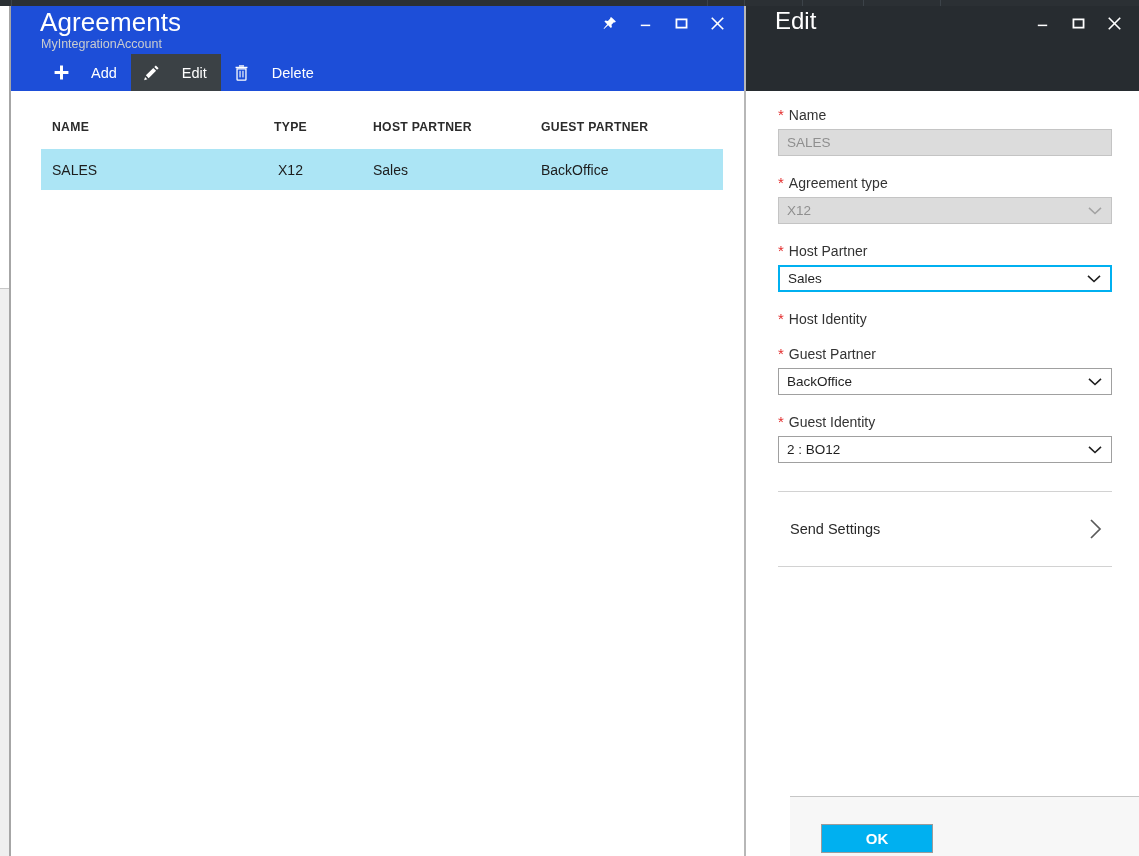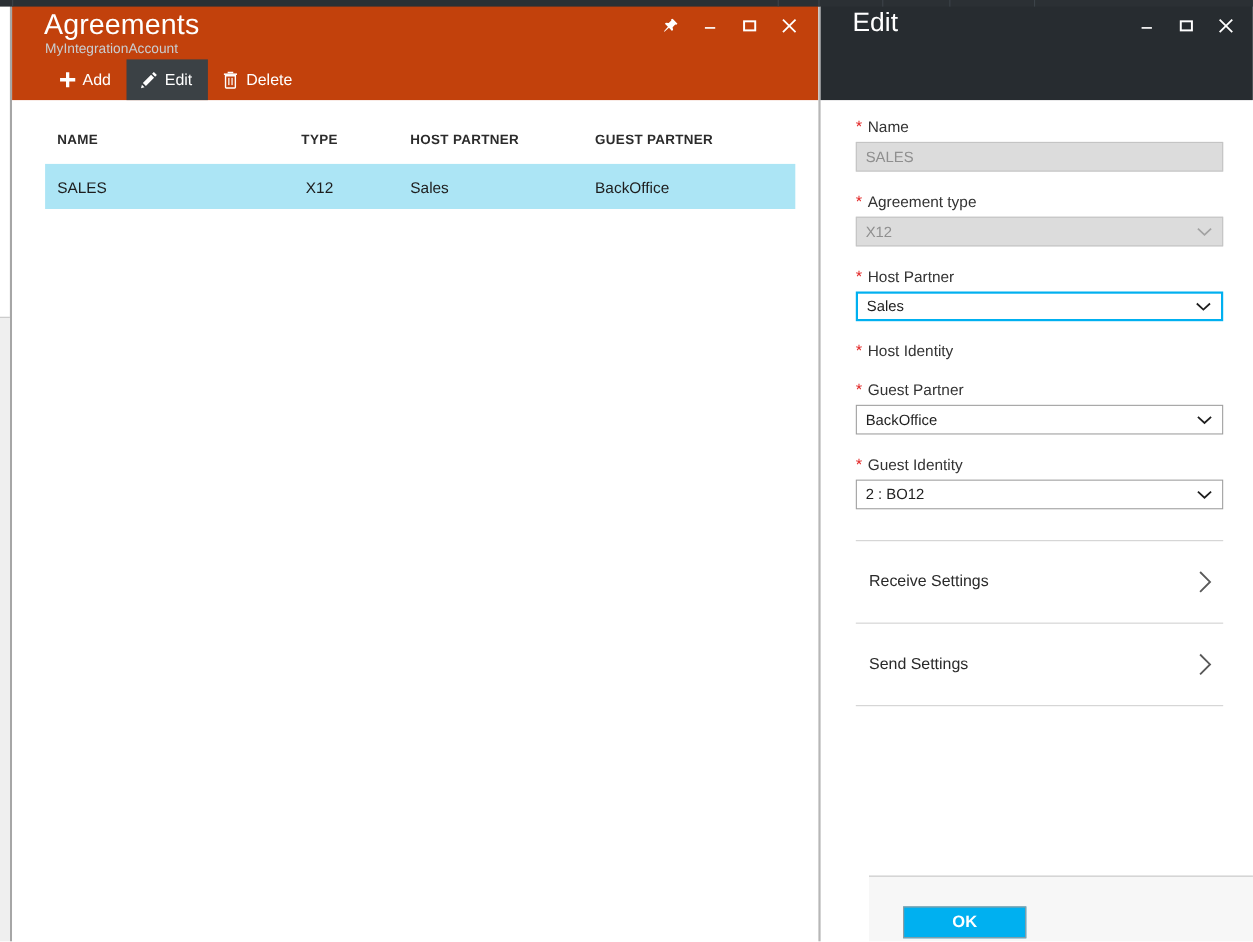--- a/index.html
+++ b/index.html
@@ -61,21 +61,21 @@
     position: absolute;
     left: 11px; top: 0;
     width: 733px;
     height: 856px;
     background: #ffffff;
     z-index: 10;
   }
   .blade-left-header {
     position: relative;
     height: 91px;
-    background: #c2410c;
+    background: #1d4ed8;
   }
   .blade-title {
     position: absolute;
     left: 29px; top: 7px;
     font-size: 26px;
     font-weight: 400;
     color: #ffffff;
     letter-spacing: 0.1px;
   }
   .blade-subtitle {
@@ -107,21 +107,21 @@
   .toolbar {
     position: absolute;
     left: 29px; top: 54px;
     display: flex;
     align-items: stretch;
     height: 37px;
   }
   .tb-btn {
     display: flex;
     align-items: center;
-    gap: 5px;
+    gap: 21px;
     padding: 0 14px 0 12px;
     height: 37px;
     color: #ffffff;
     font-size: 14.5px;
     cursor: pointer;
     background: transparent;
     border: none;
     font-family: "Liberation Sans", sans-serif;
     white-space: nowrap;
   }
@@ -466,28 +466,20 @@
           <span class="caret">
             <svg width="14" height="9" viewBox="0 0 14 9">
                 <path d="M1 1.4 L7 7 L13 1.4" stroke="#1f1f1f" stroke-width="1.6" fill="none"></path>
               </svg>
           </span>
         </div>
       </div>
 
       <div class="sections">
         <div class="section">
-          <span class="section-title">Receive Settings</span>
-          <span class="section-chev">
-            <svg width="13" height="22" viewBox="0 0 13 22">
-                <path d="M2 2 L11 11 L2 20" stroke="#5a5a5a" stroke-width="1.7" fill="none"></path>
-              </svg>
-          </span>
-        </div>
-        <div class="section">
           <span class="section-title">Send Settings</span>
           <span class="section-chev">
             <svg width="13" height="22" viewBox="0 0 13 22">
                 <path d="M2 2 L11 11 L2 20" stroke="#5a5a5a" stroke-width="1.7" fill="none"></path>
               </svg>
           </span>
         </div>
         <div class="sections-end"></div>
       </div>
     </div>

